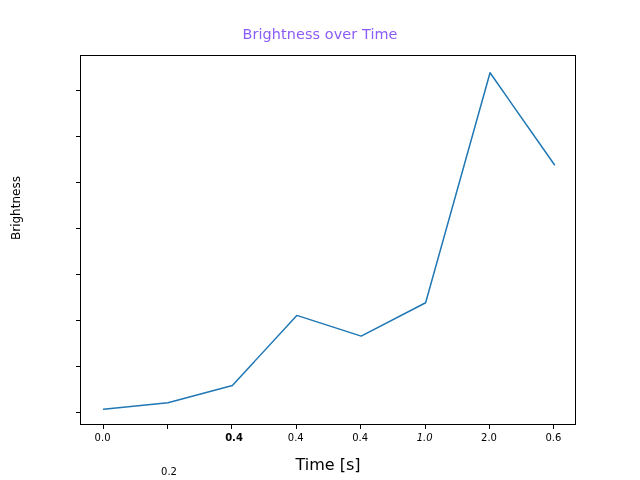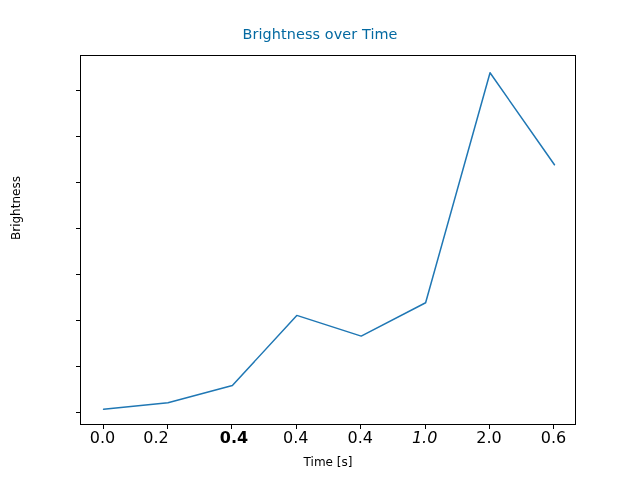--- a/index.html
+++ b/index.html
@@ -20,21 +20,21 @@
     height: 480px;
     background: #ffffff;
   }
   #chart-title {
     position: absolute;
     left: 0;
     top: 26px;
     width: 640px;
     text-align: center;
     font-size: 14.4px;
-    color: #0369a1;
+    color: #8b5cf6;
     letter-spacing: 0.1px;
   }
   
   #axes-frame {
     position: absolute;
     left: 80px;
     top: 55px;
     width: 496px;
     height: 370px;
     border: 1px solid #000000;
@@ -64,34 +64,34 @@
   .tick-mark-x {
     position: absolute;
     top: 425px;
     width: 1px;
     height: 4px;
     background: #000000;
   }
   .tick-label-x {
     position: absolute;
     top: 432px;
-    font-size: 16px;
+    font-size: 10px;
     line-height: 12px;
     color: #000000;
     text-align: center;
     width: 40px;
     white-space: nowrap;
   }
   #xlabel {
     position: absolute;
     left: 80px;
     top: 455px;
     width: 496px;
     text-align: center;
-    font-size: 12px;
+    font-size: 16px;
     color: #000000;
   }
   #ylabel {
     position: absolute;
     left: 9px;
     top: 240px;
     font-size: 12px;
     color: #000000;
     transform: rotate(-90deg);
     transform-origin: left top;
@@ -115,21 +115,21 @@
       <div class="tick-mark-y" style="top: 274.15px;"></div>
       <div class="tick-mark-y" style="top: 228.16px;"></div>
       <div class="tick-mark-y" style="top: 182.17px;"></div>
       <div class="tick-mark-y" style="top: 136.17px;"></div>
       <div class="tick-mark-y" style="top: 90.18px;"></div>
     </div>
   <div id="x-ticks">
       <div class="tick-mark-x" style="left: 102.55px;"></div>
       <div class="tick-label-x" style="left: 82.55px;">0.0</div>
       <div class="tick-mark-x" style="left: 166.96px;"></div>
-      <div class="tick-label-x" style="left: 136px;">0.2</div>
+      <div class="tick-label-x" style="left: 149px; margin-top: 34px;">0.2</div>
       <div class="tick-mark-x" style="left: 231.38px;"></div>
       <div class="tick-label-x" style="left: 214px; font-weight: bold;">0.4</div>
       <div class="tick-mark-x" style="left: 295.79px;"></div>
       <div class="tick-label-x" style="left: 275.79px;">0.4</div>
       <div class="tick-mark-x" style="left: 360.21px;"></div>
       <div class="tick-label-x" style="left: 340.21px;">0.4</div>
       <div class="tick-mark-x" style="left: 424.62px;"></div>
       <div class="tick-label-x" style="left: 404.62px; font-style: italic;">1.0</div>
       <div class="tick-mark-x" style="left: 489.04px;"></div>
       <div class="tick-label-x" style="left: 469.04px;">2.0</div>

